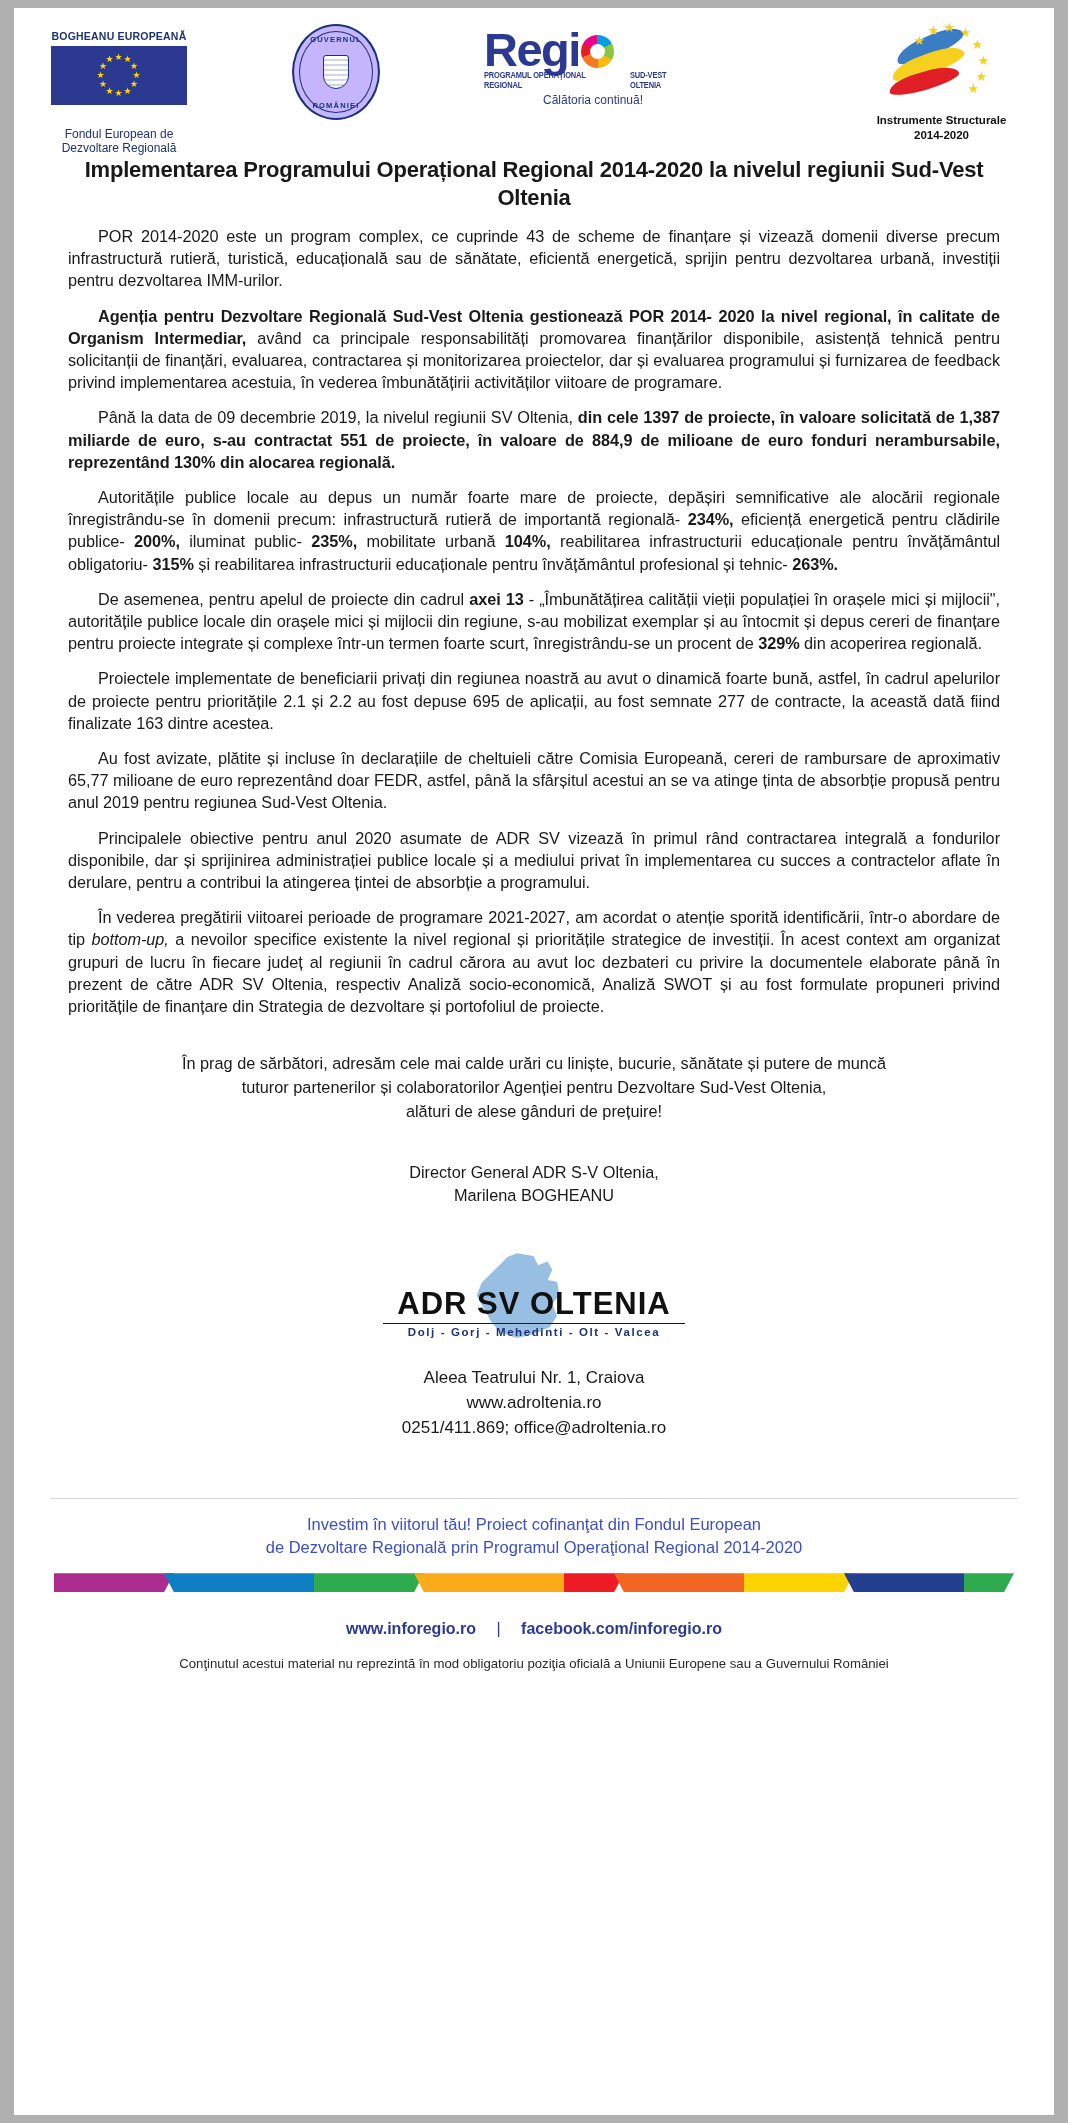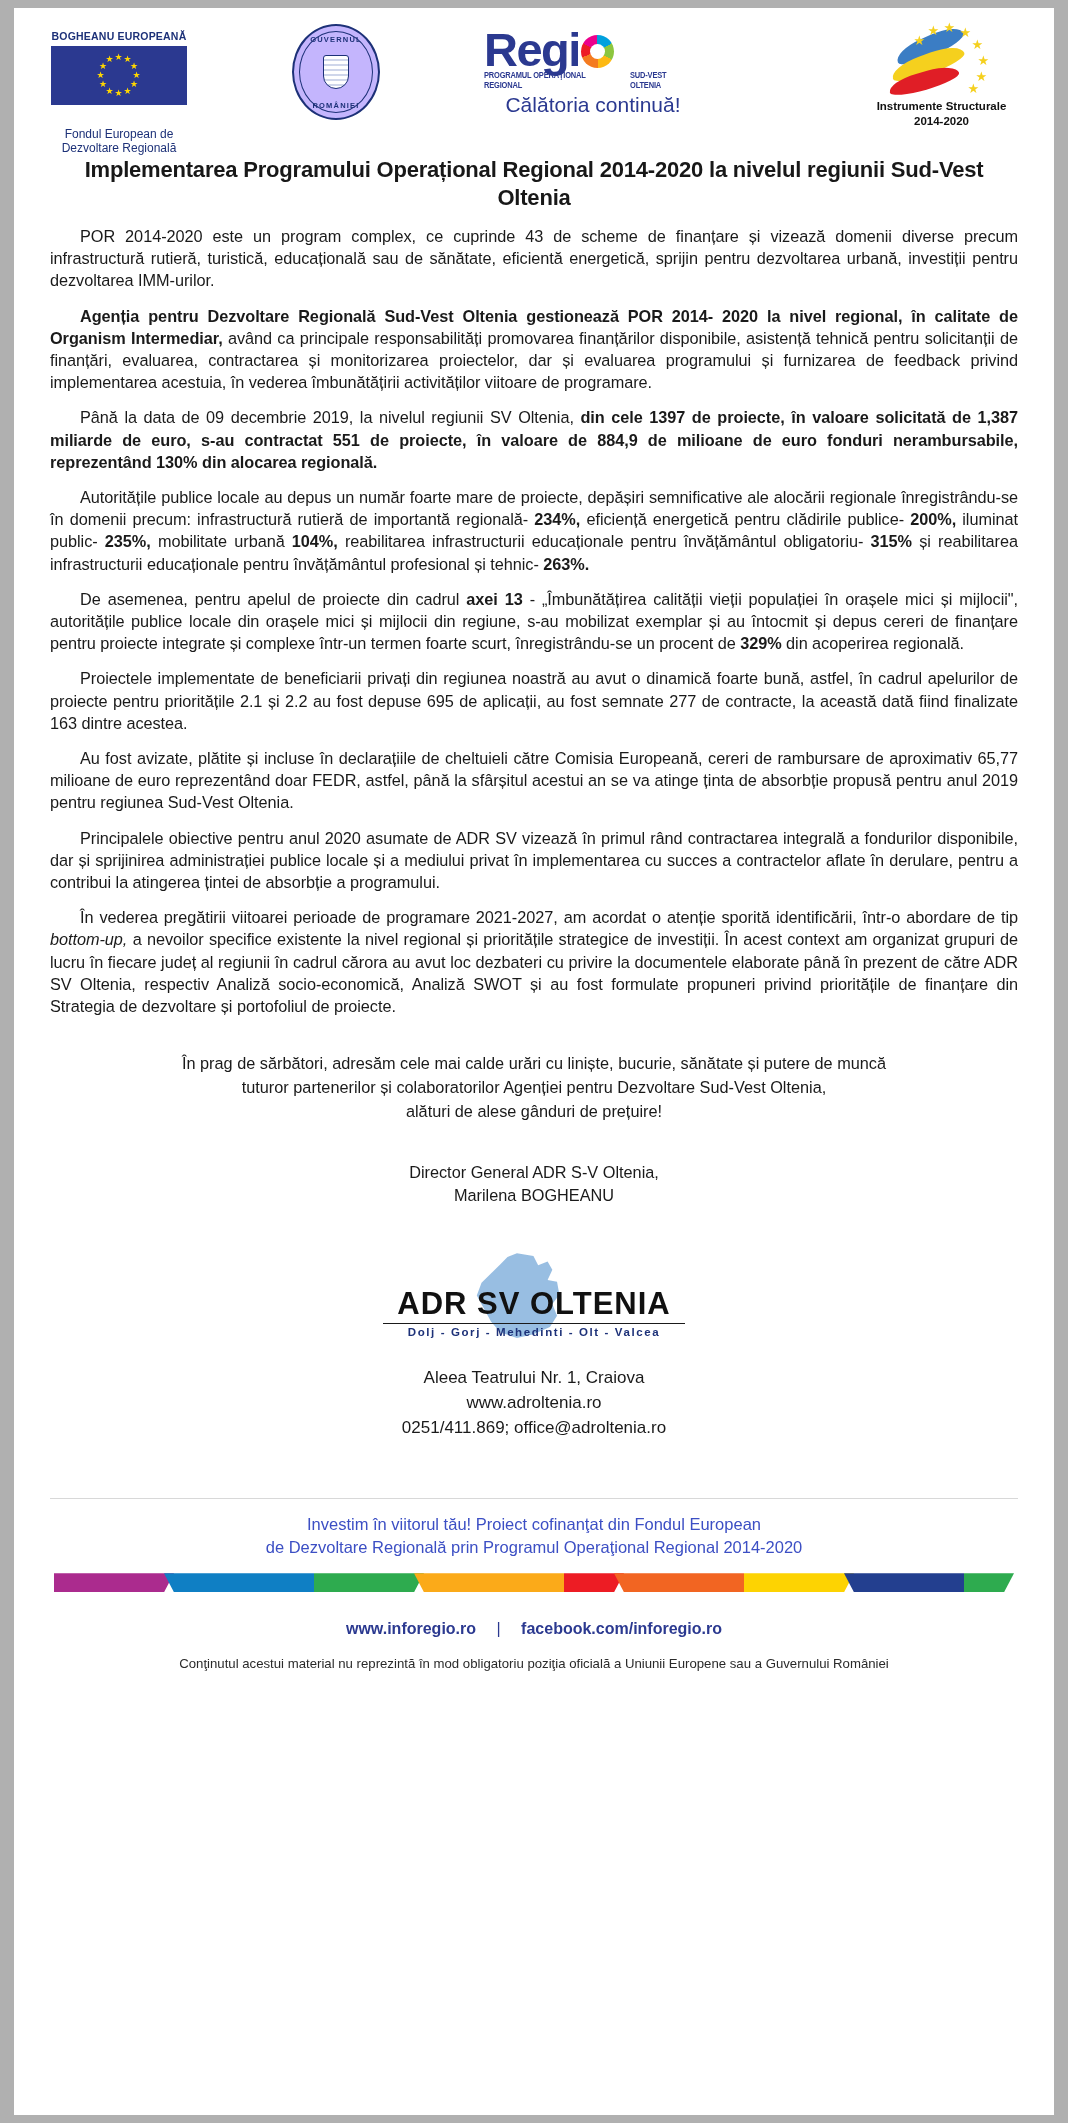--- a/index.html
+++ b/index.html
@@ -97,46 +97,46 @@
   }
   .regio-sub {
     display: flex; justify-content: space-between;
     width: 218px; margin-top: -4px;
   }
   .regio-sub span {
     font-size: 8.5px; font-weight: 700; color: #2b3990;
     letter-spacing: -.2px; transform: scaleX(.88); transform-origin: left;
   }
   .regio-slogan {
-    font-size: 21px; color: #2b3990; margin-top: 3px;
+    font-size: 12px; color: #2b3990; margin-top: 3px;
     width: 218px; text-align: center;
   }
 
   
   #is-logo { left: 840px; top: 16px; width: 175px; text-align: center; }
   .is-art { width: 120px; height: 72px; margin: 0 auto; position: relative; }
   .is-band {
     position: absolute; border-radius: 42% 42% 50% 50% / 60% 60% 40% 40%;
   }
   .is-b1 { left: 12px; top: 12px; width: 72px; height: 20px;
            background: #3b7dc4; transform: rotate(-24deg); }
   .is-b2 { left: 8px;  top: 30px; width: 76px; height: 20px;
            background: #f5d01e; transform: rotate(-20deg); }
   .is-b3 { left: 6px;  top: 48px; width: 72px; height: 18px;
            background: #e01e26; transform: rotate(-16deg); }
   .is-star {
     position: absolute; color: #f5d01e; font-size: 13px; line-height: 13px;
   }
   .is-cap {
     font-size: 11.5px; font-weight: 700; color: #111;
-    line-height: 15px; margin-top: 3px; text-align: center;
-  }
-
-  
-  .content { padding: 0 36px; }
+    line-height: 15px; margin-top: 17px; text-align: center;
+  }
+
+  
+  .content { padding: 0 54px; }
 
   h1.doc-title {
     text-align: center;
     font-size: 22px;
     font-weight: 700;
     color: #181818;
     line-height: 28px;
     margin-top: 26px;
     letter-spacing: -.2px;
   }

